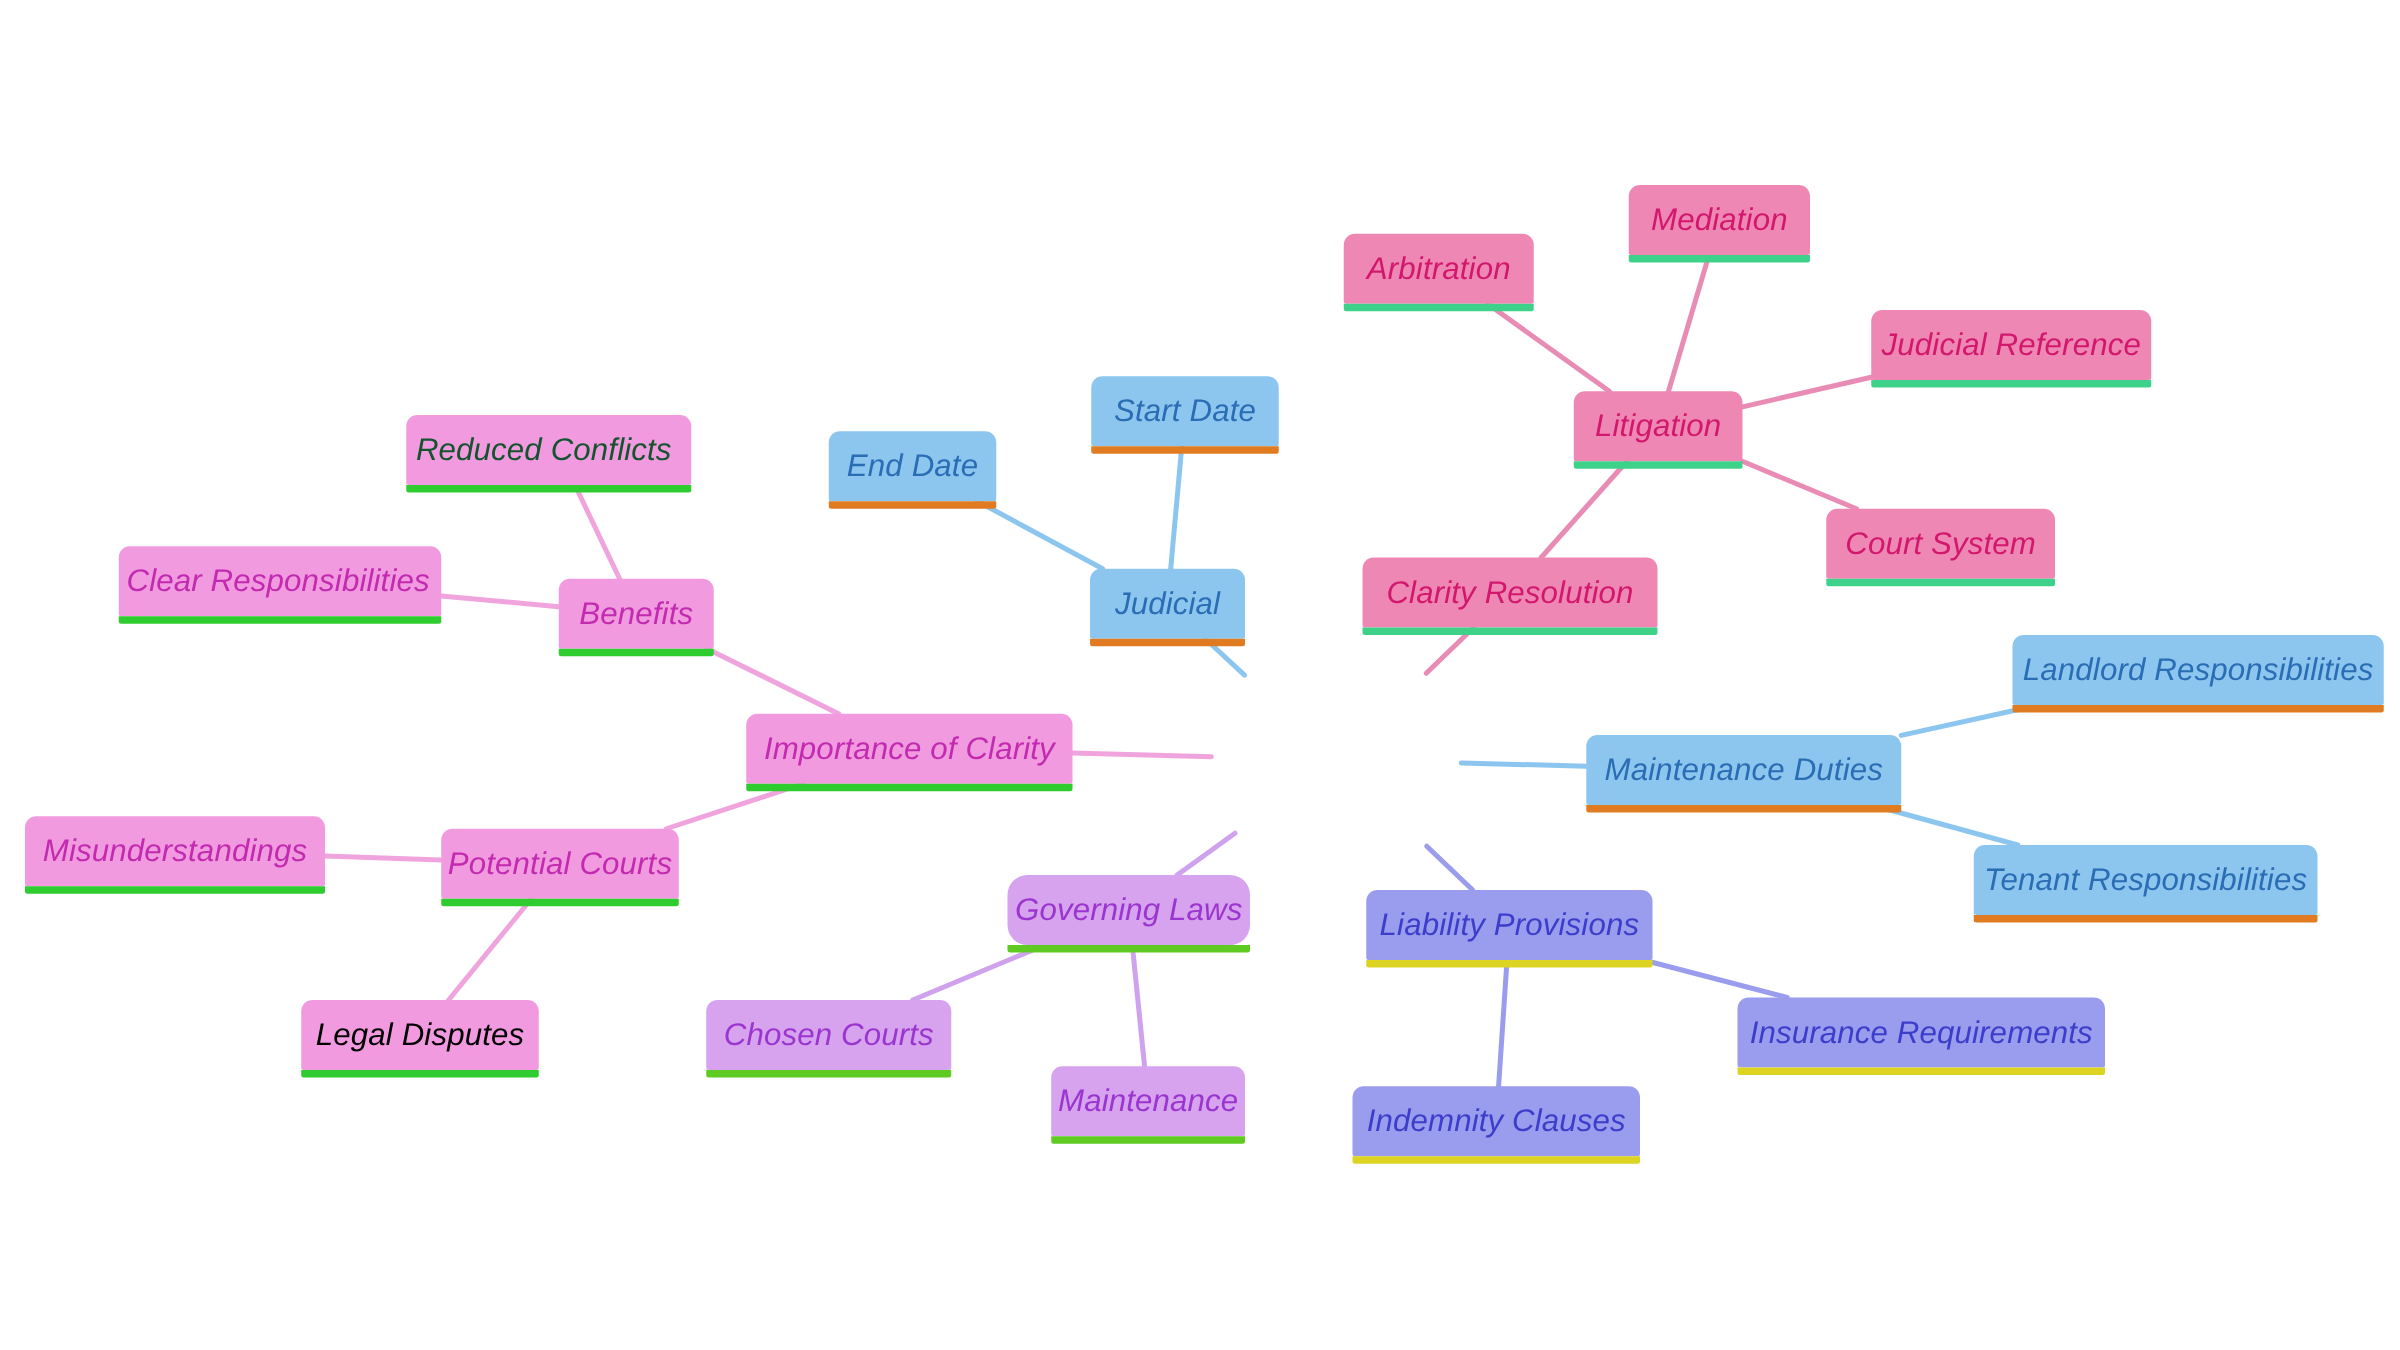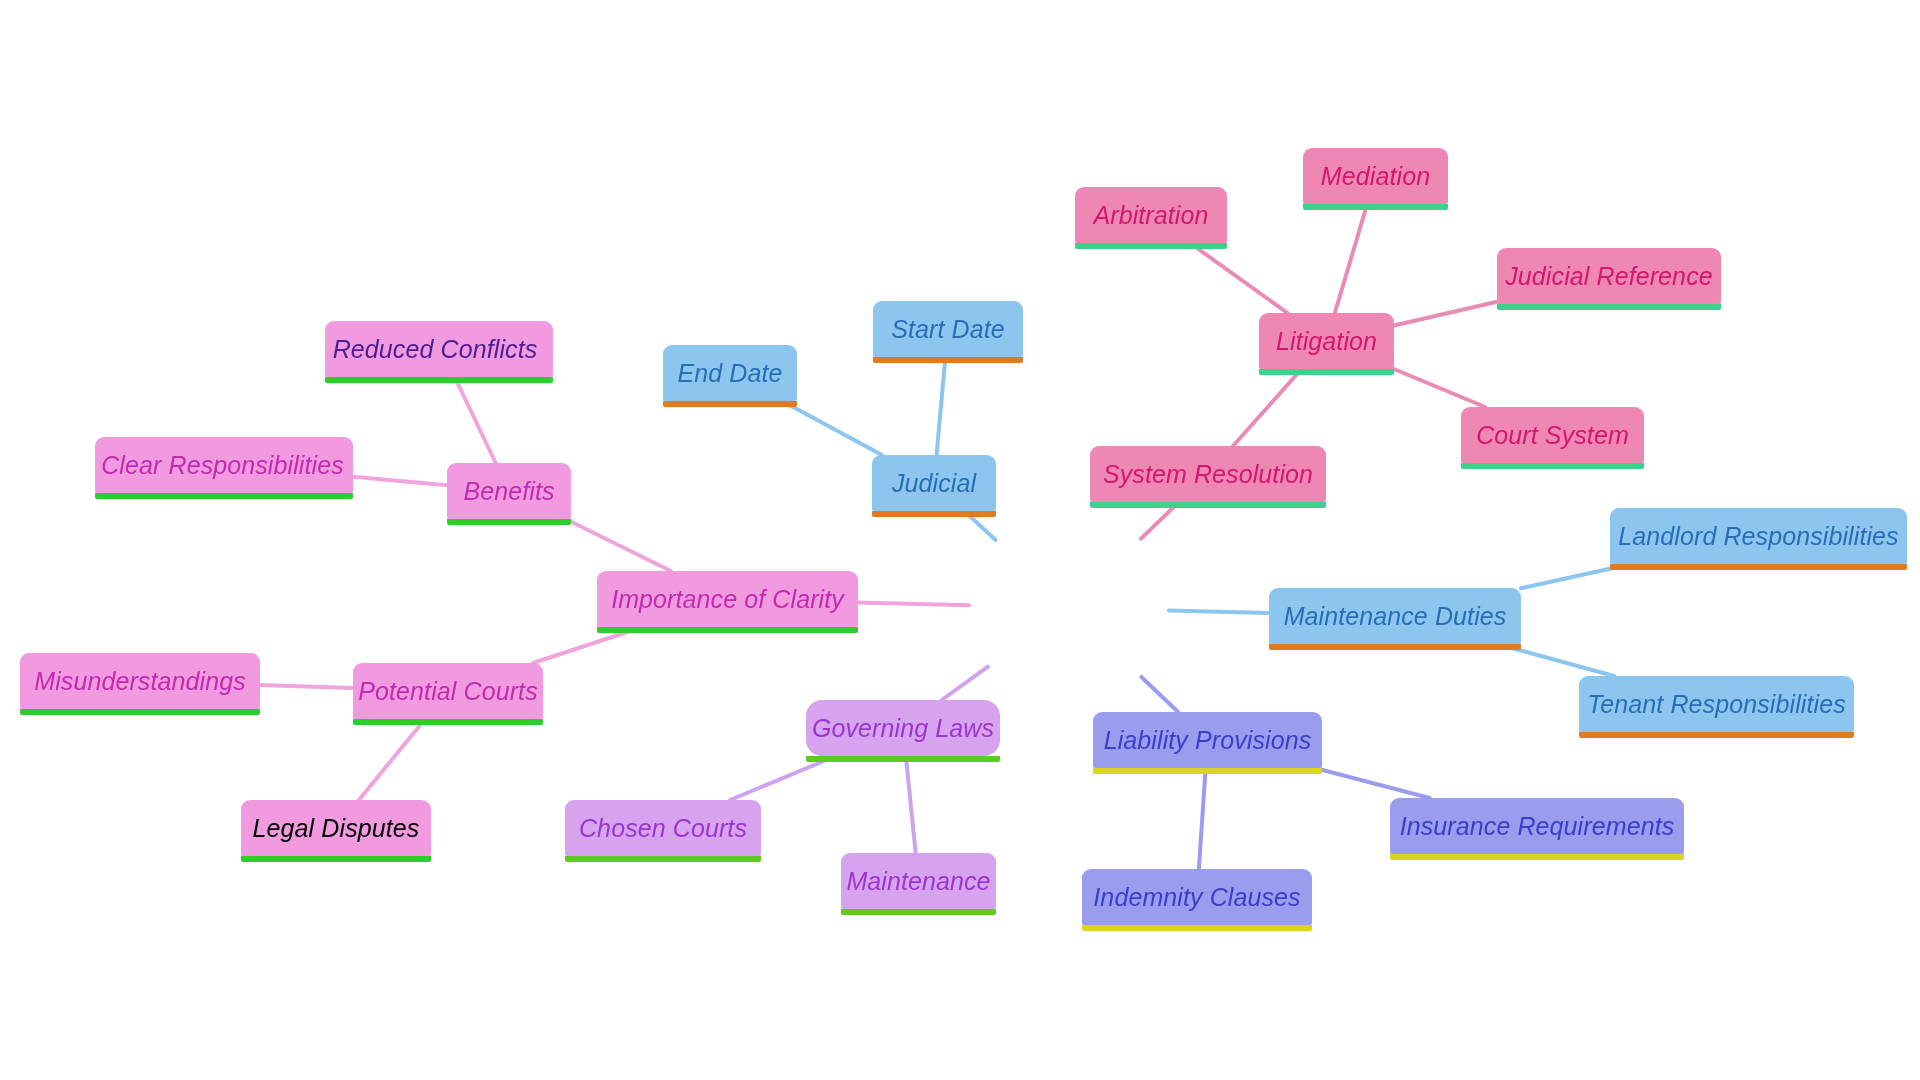--- a/index.html
+++ b/index.html
@@ -108,21 +108,21 @@
       </div>
       <div class="node" style="left: 1610px; top: 508px; width: 297px; height: 56px; background: rgb(140, 198, 239); color: rgb(42, 109, 181);">
         <span>Landlord Responsibilities</span>
         <span class="underline" style="background: rgb(224, 123, 34);"></span>
       </div>
       <div class="node" style="left: 1579px; top: 676px; width: 275px; height: 56px; background: rgb(140, 198, 239); color: rgb(42, 109, 181);">
         <span>Tenant Responsibilities</span>
         <span class="underline" style="background: rgb(224, 123, 34);"></span>
       </div>
       <div class="node" style="left: 1090px; top: 446px; width: 236px; height: 56px; background: rgb(239, 135, 181); color: rgb(210, 23, 109);">
-        <span>System Resolution</span>
+        <span>Clarity Resolution</span>
         <span class="underline" style="background: rgb(62, 209, 138);"></span>
       </div>
       <div class="node" style="left: 1259px; top: 313px; width: 135px; height: 56px; background: rgb(239, 135, 181); color: rgb(210, 23, 109);">
         <span>Litigation</span>
         <span class="underline" style="background: rgb(62, 209, 138);"></span>
       </div>
       <div class="node" style="left: 1075px; top: 187px; width: 152px; height: 56px; background: rgb(239, 135, 181); color: rgb(210, 23, 109);">
         <span>Arbitration</span>
         <span class="underline" style="background: rgb(62, 209, 138);"></span>
       </div>
@@ -139,21 +139,21 @@
         <span class="underline" style="background: rgb(62, 209, 138);"></span>
       </div>
       <div class="node" style="left: 597px; top: 571px; width: 261px; height: 56px; background: rgb(242, 154, 224); color: rgb(194, 42, 176);">
         <span>Importance of Clarity</span>
         <span class="underline" style="background: rgb(46, 204, 46);"></span>
       </div>
       <div class="node" style="left: 447px; top: 463px; width: 124px; height: 56px; background: rgb(242, 154, 224); color: rgb(194, 42, 176);">
         <span>Benefits</span>
         <span class="underline" style="background: rgb(46, 204, 46);"></span>
       </div>
-      <div class="node" style="left: 325px; top: 321px; width: 228px; height: 56px; background: rgb(242, 154, 224); color: #4c1d95; padding-left: 10px;">
+      <div class="node" style="left: 325px; top: 332px; width: 228px; height: 56px; background: rgb(242, 154, 224); color: #14532d; padding-left: 10px;">
         <span>Reduced Conflicts</span>
         <span class="underline" style="background: rgb(46, 204, 46);"></span>
       </div>
       <div class="node" style="left: 95px; top: 437px; width: 258px; height: 56px; background: rgb(242, 154, 224); color: rgb(194, 42, 176); padding-left: 15px;">
         <span>Clear Responsibilities</span>
         <span class="underline" style="background: rgb(46, 204, 46);"></span>
       </div>
       <div class="node" style="left: 353px; top: 663px; width: 190px; height: 56px; background: rgb(242, 154, 224); color: rgb(194, 42, 176);">
         <span>Potential Courts</span>
         <span class="underline" style="background: rgb(46, 204, 46);"></span>

